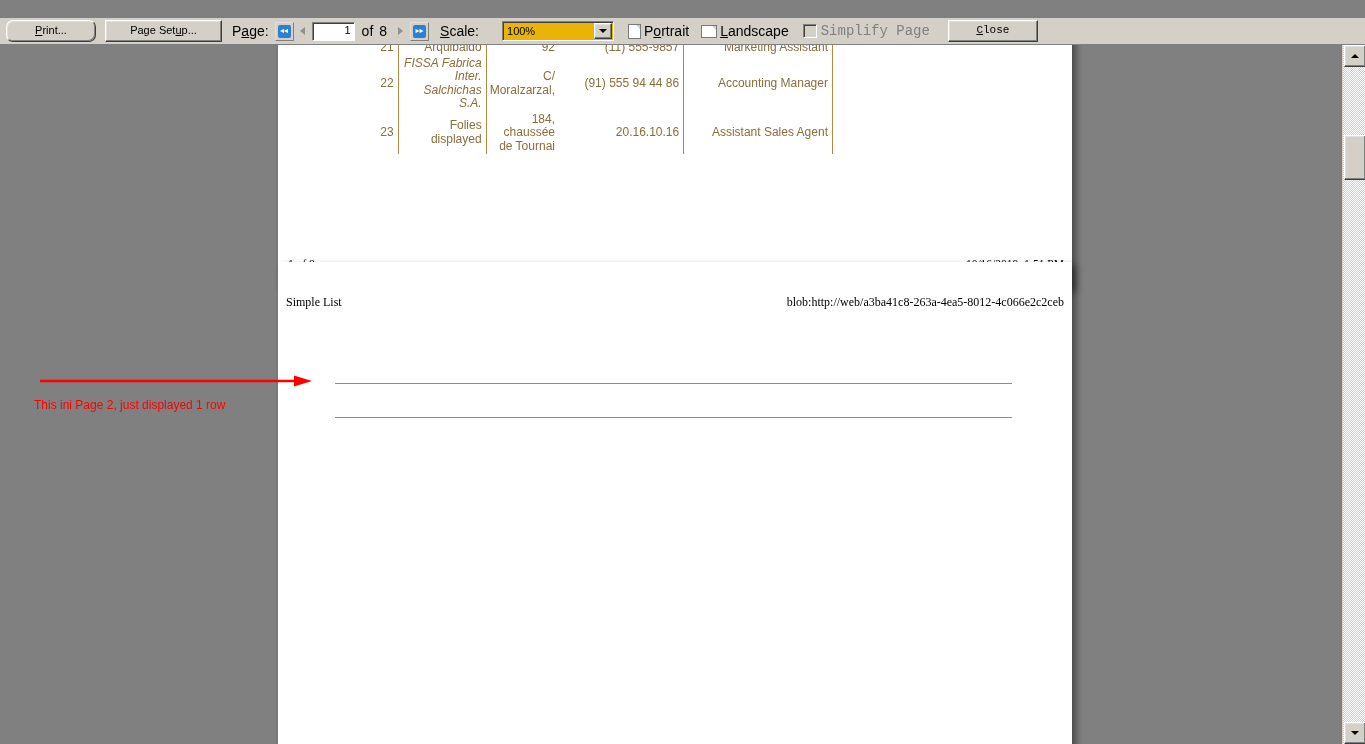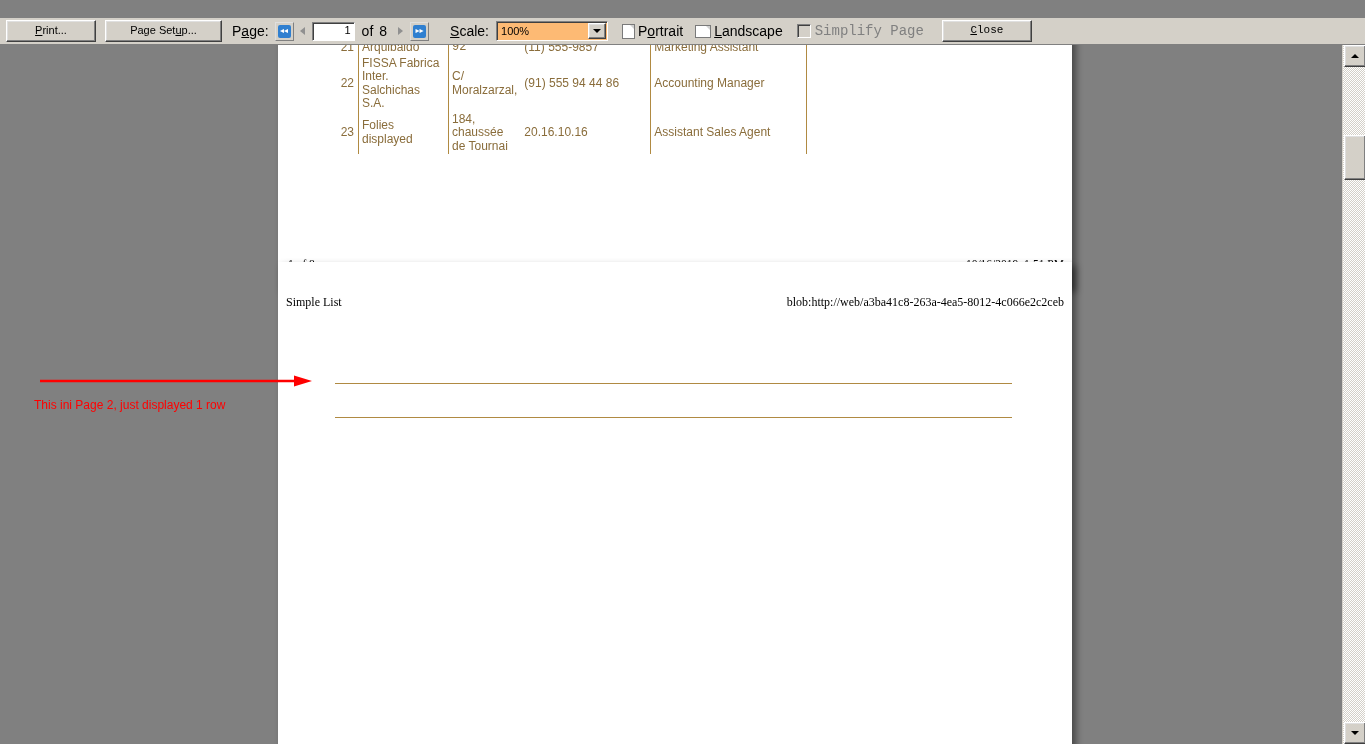--- a/index.html
+++ b/index.html
@@ -49,21 +49,21 @@
   .toolbar:after{
     content:"";position:absolute;left:0;bottom:-1px;width:1365px;height:1px;background:#808080;
   }
   .btn95{
     background:#d4d0c8;color:#000;font-size:11px;
     border:1px solid;border-color:#ffffff #404040 #404040 #ffffff;
     box-shadow:inset -1px -1px 0 #808080, inset 1px 1px 0 #dfdfdf;
     height:20px;line-height:18px;text-align:center;padding:0 6px;
     font-family:"Liberation Sans",sans-serif;cursor:default;
   }
-  #print-btn{width:76px;margin-left:6px;}
+  #print-btn{width:76px;margin-left:6px;border-radius:7px;}
   #pagesetup-btn{width:103px;margin-left:9px;}
   #close-btn{width:76px;margin-left:18px;font-family:Liberation Mono, monospace;}
   .lbl{font-size:14px;color:#000;margin-left:10px;text-align:center;}
   .ul{text-decoration:underline;}
   .navbtn{
     width:17px;height:17px;margin:0 2px;flex:none;position:relative;
     background:#d4d0c8;border:1px solid;border-color:#dfdfdf #808080 #808080 #dfdfdf;
     display:flex;align-items:center;justify-content:center;
   }
   .navicon{width:13px;height:13px;background:#2f7fd0;border-radius:2px;
@@ -72,21 +72,21 @@
   .tri.left{border-right:5px solid #909090;}
   .tri.right{border-left:5px solid #909090;}
   .pageinput{
     width:38px;height:17px;background:#ffffff;
     border:1px solid;border-color:#808080 #ffffff #ffffff #808080;
     box-shadow:inset 1px 1px 0 #404040;
     font-size:11px;text-align:right;padding:0 3px 0 0;line-height:15px;
     font-family:"Liberation Sans",sans-serif;color:#000;margin:0 3px;
   }
   .scalewrap{
-    position:relative;width:110px;height:18px;background:#fdba74;margin-left:7px;
+    position:relative;width:110px;height:18px;background:#eab308;margin-left:23px;
     border:1px solid;border-color:#808080 #ffffff #ffffff #808080;
     box-shadow:inset 1px 1px 0 #404040;
     display:flex;align-items:center;
   }
   .scaleval{font-size:11px;padding-left:4px;color:#000;}
   .scalearrow{
     position:absolute;right:1px;top:1px;width:16px;height:14px;background:#d4d0c8;
     border:1px solid;border-color:#ffffff #404040 #404040 #ffffff;
     box-shadow:inset -1px -1px 0 #808080, inset 1px 1px 0 #dfdfdf;
     display:flex;align-items:center;justify-content:center;
@@ -114,24 +114,25 @@
   }
   .sheet{
     position:absolute;background:#ffffff;
     box-shadow:4px 4px 7px rgba(0,0,0,0.45);
   }
   #sheet1{left:278px;top:-75px;width:794px;height:318px;}
   #sheet2{left:278px;top:217px;width:794px;height:699px;}
 
   
   .ptbl{position:absolute;font-family:"Liberation Sans",sans-serif;font-size:12px;color:#8a6d3b;}
-  .ptbl table{border-collapse:collapse;}
+  .ptbl table{border-collapse:collapse;margin-left:40px;}
   .ptbl td{
     vertical-align:middle;padding:1px 4px 1px 3px;line-height:13.5px;
     border-left:1px solid #b08a42;
+    text-align:right;
   }
   .ptbl td.num{border-left:none;text-align:right;padding-right:4px;width:18px;color:#8a6d3b;}
   .ptbl td.pad{border-left:1px solid #b08a42;}
 
   .footline{
     position:absolute;font-family:"Liberation Serif",serif;font-size:11.5px;color:#000;
   }
   .hdrline{position:absolute;font-family:"Liberation Serif",serif;font-size:12px;color:#000;}
 
   .rule{position:absolute;height:1px;background:#b08a42;}
@@ -196,21 +197,21 @@
     <div class="pageinput">1</div>
     <span class="lbl" style="margin-left:4px;">of</span>
     <span class="lbl" style="margin-left:6px;">8</span>
     <div style="display:flex;align-items:center;padding:0 5px;margin-left:6px;">
       <span class="tri right"></span>
     </div>
     <div class="navbtn">
       <span class="navicon">▸▸</span>
     </div>
 
-    <span class="lbl" style="margin-left:19px;"><span class="ul">S</span>cale:</span>
+    <span class="lbl" style="margin-left:9px;"><span class="ul">S</span>cale:</span>
 
     <div class="scalewrap">
       <span class="scaleval">100%</span>
       <span class="scalearrow">
           <span class="dncaret"></span>
         </span>
     </div>
 
     <div class="radiogrp">
       <span class="pageicon"></span>
@@ -235,28 +236,28 @@
   <div class="canvas">
 
     <div class="sheet" id="sheet1">
 
       <div class="ptbl" style="left:55px;top:70px;width:500px;">
         <table>
           <tbody>
               <tr>
             <td class="num">21</td>
             <td style="width:82px;">Arquibaldo</td>
-            <td style="width:60px;font-family:Liberation Mono, monospace;">92</td>
+            <td style="width:60px;">92</td>
             <td style="width:122px;border-left:none;">(11) 555-9857</td>
             <td style="width:148px;">Marketing Assistant</td>
             <td class="pad" style="width:0px;padding:0;"></td>
           </tr>
           <tr>
             <td class="num">22</td>
-            <td style="width:82px;">FISSA Fabrica Inter. Salchichas S.A.</td>
+            <td style="width:82px;font-style:italic;">FISSA Fabrica Inter. Salchichas S.A.</td>
             <td style="width:60px;">C/ Moralzarzal,</td>
             <td style="width:122px;border-left:none;">(91) 555 94 44 86</td>
             <td style="width:148px;">Accounting Manager</td>
             <td class="pad" style="width:0px;padding:0;"></td>
           </tr>
           <tr>
             <td class="num">23</td>
             <td style="width:82px;">Folies displayed</td>
             <td style="width:60px;">184, chaussée de Tournai</td>
             <td style="width:122px;border-left:none;">20.16.10.16</td>

